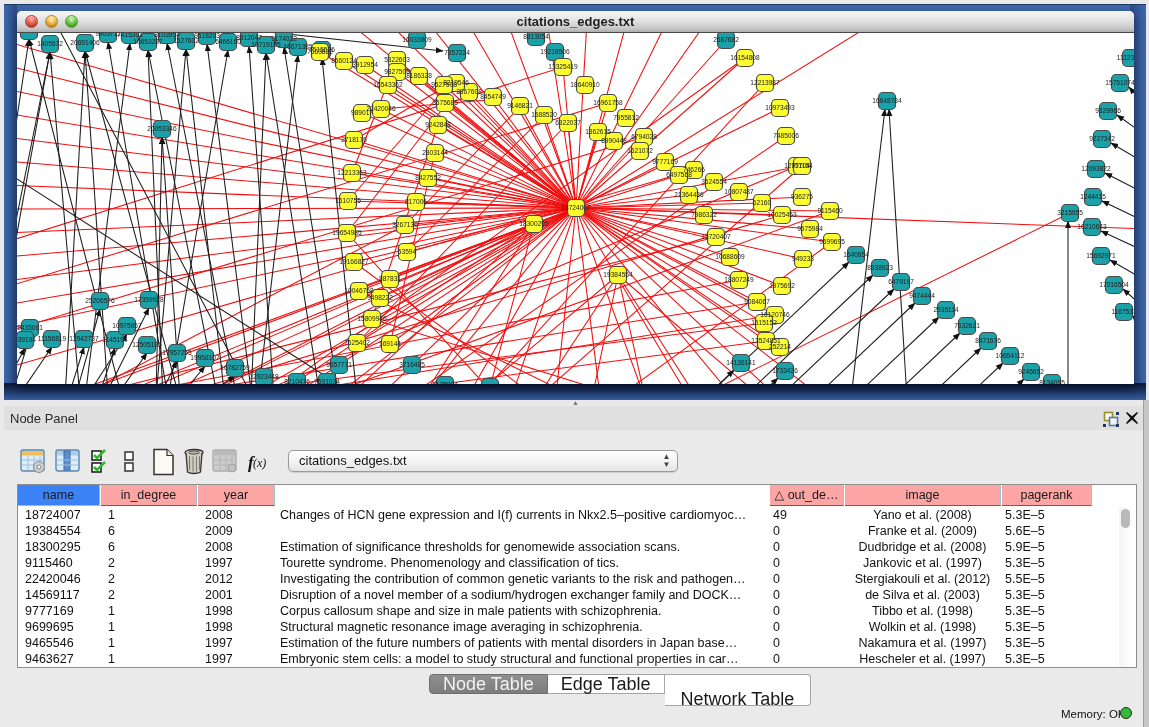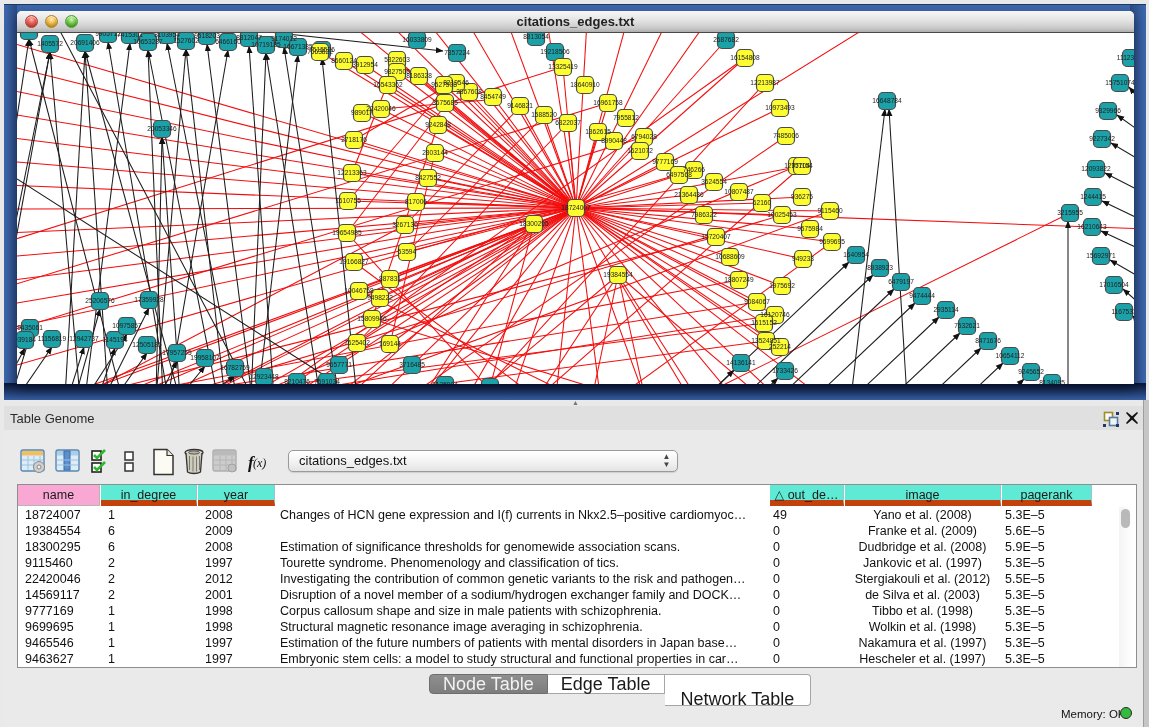--- a/index.html
+++ b/index.html
@@ -21,21 +21,21 @@
 .rightstrip{position:absolute;left:1143px;top:400px;width:6px;height:327px;background:#c6c6c6;border-left:1px solid #9e9e9e}
 .splitchev{position:absolute;left:572px;top:400px;width:9px;height:5px;color:#787878;font-size:7px;line-height:5px}
 .tp-titlebar{position:absolute;left:4px;top:406px;width:1139px;height:24px;background:#e0e0e0}
 .tp-title{position:absolute;left:10px;top:411px;font-size:13px;color:#2a2a2a}
 .tp-body{position:absolute;left:4px;top:430px;width:1139px;height:297px;background:#eaeaea}
 .combo{position:absolute;left:288px;top:450px;width:390px;height:22px;border:1px solid #9a9a9a;border-radius:5px;
   background:linear-gradient(#ffffff,#f2f2f2 55%,#e4e4e4);box-shadow:0 1px 1px rgba(0,0,0,.12);font-size:13px;color:#111;line-height:20px;padding-left:10px}
 .combo .arrows{position:absolute;right:3px;top:2px;width:15px;height:17px;font-size:8px;color:#444;text-align:center;line-height:8px}
 .tablewrap{position:absolute;left:17px;top:484px;width:1120px;height:184px;background:#fff;border:1px solid #8e8e8e}
 .thead{position:absolute;left:17px;top:485px;width:1119px;height:21px;font-size:12.5px;color:#1a1a1a}
-.thead span{position:absolute;top:0;height:21px;line-height:21px;text-align:center;background:#5eead4;border-right:1px solid #9cc4d4;border-bottom:6px solid #c2410c}
+.thead span{position:absolute;top:0;height:21px;line-height:21px;text-align:center;background:#fca5a5;border-right:1px solid #9cc4d4;border-bottom:1px solid #c2410c}
 .trow{position:absolute;left:17px;width:1119px;height:16px;font-size:12.5px;color:#111;line-height:16px;white-space:nowrap}
 .trow span{position:absolute;top:0;height:16px;overflow:hidden}
 .c-name{left:8px;width:80px}.c-ind{left:91px;width:90px}.c-year{left:188px;width:75px}
 .c-title{left:263px;width:492px}.c-out{left:756px;width:70px}.c-short{left:827px;width:157px;text-align:center}
 .c-pr{left:988px;width:92px}
 .vscroll{position:absolute;left:1119px;top:507px;width:14px;height:160px;background:linear-gradient(90deg,#f4f4f4,#fff)}
 .vthumb{position:absolute;left:2px;top:2px;width:9px;height:19px;border-radius:5px;background:#b9b9b9}
 .tabbar{position:absolute;left:429px;top:674px;height:32px;font-size:18px}
 .tab{float:left;height:20px;line-height:19px;padding:0 13px;background:#fff;border:1px solid #a6a6a6;border-left:none;color:#1a1a1a}
 .tab.first{border-left:1px solid #a6a6a6;border-radius:4px 0 0 4px;background:linear-gradient(#8f8f8f,#7d7d7d);color:#f2f2f2;border-color:#6e6e6e}
@@ -565,21 +565,21 @@
             <text x="786.0" y="228.3">949233</text>
             <text x="813.0" y="180.3">9115460</text>
             <text x="785.0" y="166.3">936275</text>
             <text x="785.0" y="135.3">751154</text>
           </g>
         </svg>
       </div>
   </div>
 </div>
 <div class="tp-titlebar"></div>
-<div class="tp-title">Table Genome</div>
+<div class="tp-title">Node Panel</div>
 <svg style="position:absolute;left:1103px;top:411px" width="17" height="17" viewBox="0 0 17 17">
   <rect x="1.5" y="1.5" width="8" height="8" fill="#fdfdfd" stroke="#a08c28" stroke-width="1.6"></rect>
   <rect x="6.5" y="6.5" width="8" height="8" fill="#eef4fb" stroke="#5a7a9a" stroke-width="1.6"></rect>
   <rect x="13" y="1" width="3" height="3" fill="#1d3a66"></rect>
     <rect x="0" y="13" width="3" height="3" fill="#1d3a66"></rect>
   <rect x="13" y="13" width="3" height="3" fill="#1d3a66"></rect>
 </svg>
 <svg style="position:absolute;left:1125px;top:411px" width="14" height="14" viewBox="0 0 14 14">
   <path d="M2,1 L7,5.2 L12,1 L13,2 L8.6,7 L13,12 L12,13 L7,8.8 L2,13 L1,12 L5.4,7 L1,2 z" fill="#111"></path>
 </svg>
@@ -634,21 +634,21 @@
   <circle cx="20" cy="20" r="4" fill="#bdbdbd" stroke="#9a9a9a"></circle>
  </g>
 
  <text x="228" y="20" font-family="Liberation Serif,serif" font-style="italic" font-weight="bold" font-size="17" fill="#111">f</text>
  <text x="233" y="19" font-family="Liberation Serif,serif" font-style="italic" font-size="12" fill="#111">(x)</text>
 </svg>
 
 <div class="combo">citations_edges.txt<div class="arrows">▲<br>▼</div></div>
 <div class="tablewrap"></div>
 <div class="thead">
-  <span style="left:1px;width:82px;background:#f9a8d4;border-right:1px solid #b5b5b5;border-bottom:1px solid #b5b5b5">name</span>
+  <span style="left:1px;width:82px;background:#3b82f6;border-right:1px solid #b5b5b5;border-bottom:1px solid #b5b5b5">name</span>
   <span style="left:84px;width:96px">in_degree</span>
   <span style="left:181px;width:77px">year</span>
   <span style="left:753px;width:74px">△ out_de…</span>
   <span style="left:828px;width:156px">image</span>
   <span style="left:985px;width:90px">pagerank</span>
 </div>
 <div class="trow" style="top:507px">
     <span class="c-name">18724007</span>
     <span class="c-ind">1</span>
     <span class="c-year">2008</span>

